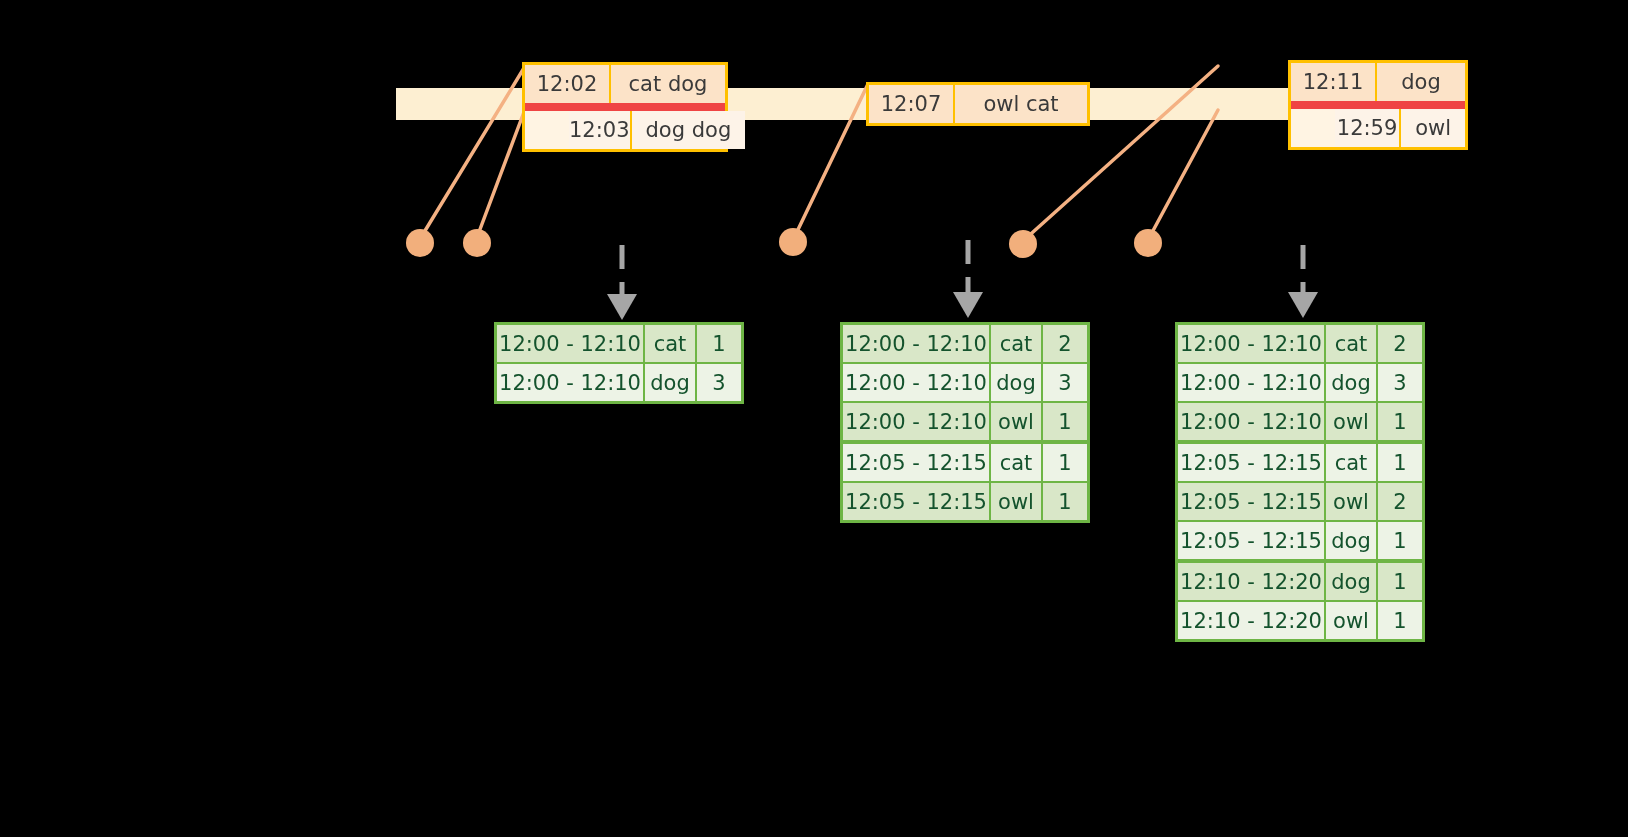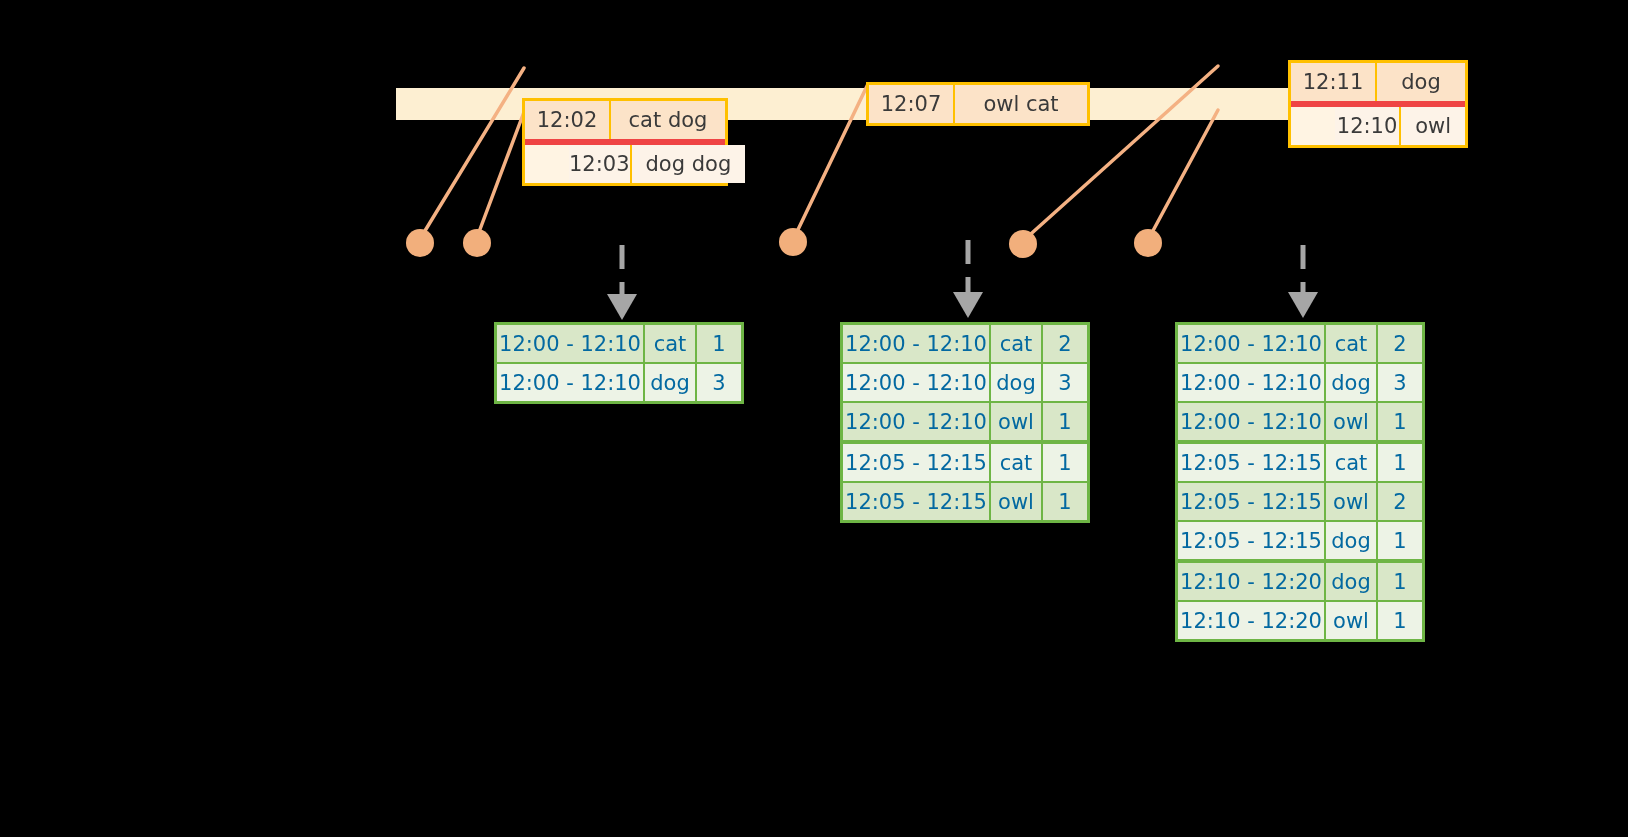--- a/index.html
+++ b/index.html
@@ -33,21 +33,21 @@
     border: 3px solid #FFC000;
     box-sizing: border-box;
     background: #FFF4E3;
     z-index: 5;
   }
   .evt-row {
     display: flex;
     align-items: stretch;
   }
   .evt-row + .evt-row {
-    border-top: 6px solid #ef4444;
+    border-top: 8px solid #ef4444;
     padding-left: 44px;
   }
   .evt-time, .evt-payload {
     display: flex;
     align-items: center;
     justify-content: center;
     font-size: 21px;
     color: #3a3a3a;
     box-sizing: border-box;
     height: 38px;
@@ -77,21 +77,21 @@
     align-items: stretch;
     border-bottom: 2px solid #6EB545;
   }
   .res-row:last-child { border-bottom: none; }
   .res-row.group-end { border-bottom: 4px solid #6EB545; }
   .res-cell {
     display: flex;
     align-items: center;
     justify-content: center;
     font-size: 21px;
-    color: #0369a1;
+    color: #14532d;
     box-sizing: border-box;
     height: 37px;
     white-space: nowrap;
     border-right: 2px solid #6EB545;
   }
   .res-cell:last-child { border-right: none; }
   .c-window { width: 148px; }
   .c-key    { width: 52px; }
   .c-count  { width: 44px; }
   .band-dark  .res-cell { background: #D9E7C8; }
@@ -130,21 +130,21 @@
       <line x1="968" y1="240" x2="968" y2="298" stroke-dasharray="24 13"></line>
       <line x1="1303" y1="245" x2="1303" y2="298" stroke-dasharray="24 13"></line>
     </g>
     <g fill="#A6A6A6">
       <polygon points="607,294 637,294 622,320"></polygon>
       <polygon points="953,292 983,292 968,318"></polygon>
       <polygon points="1288,292 1318,292 1303,318"></polygon>
     </g>
   </svg>
 
-  <div class="evt-group" style="left:522px; top:62px; width:206px;margin-top:36px;">
+  <div class="evt-group" style="left:522px; top:62px; width:206px;">
     <div class="evt-row shade-a">
       <div class="evt-time">12:02</div>
       <div class="evt-payload">cat dog</div>
     </div>
     <div class="evt-row shade-b">
       <div class="evt-time">12:03</div>
       <div class="evt-payload">dog dog</div>
     </div>
   </div>
 
@@ -154,21 +154,21 @@
       <div class="evt-payload">owl cat</div>
     </div>
   </div>
 
   <div class="evt-group" style="left:1288px; top:60px; width:180px;">
     <div class="evt-row shade-a">
       <div class="evt-time">12:11</div>
       <div class="evt-payload">dog</div>
     </div>
     <div class="evt-row shade-b">
-      <div class="evt-time">12:10</div>
+      <div class="evt-time">12:59</div>
       <div class="evt-payload">owl</div>
     </div>
   </div>
 
   <div class="res-table" style="left:494px; top:322px;">
     <div class="res-row band-dark">
       <div class="res-cell c-window">12:00 - 12:10</div>
       <div class="res-cell c-key">cat</div>
       <div class="res-cell c-count">1</div>
     </div>

